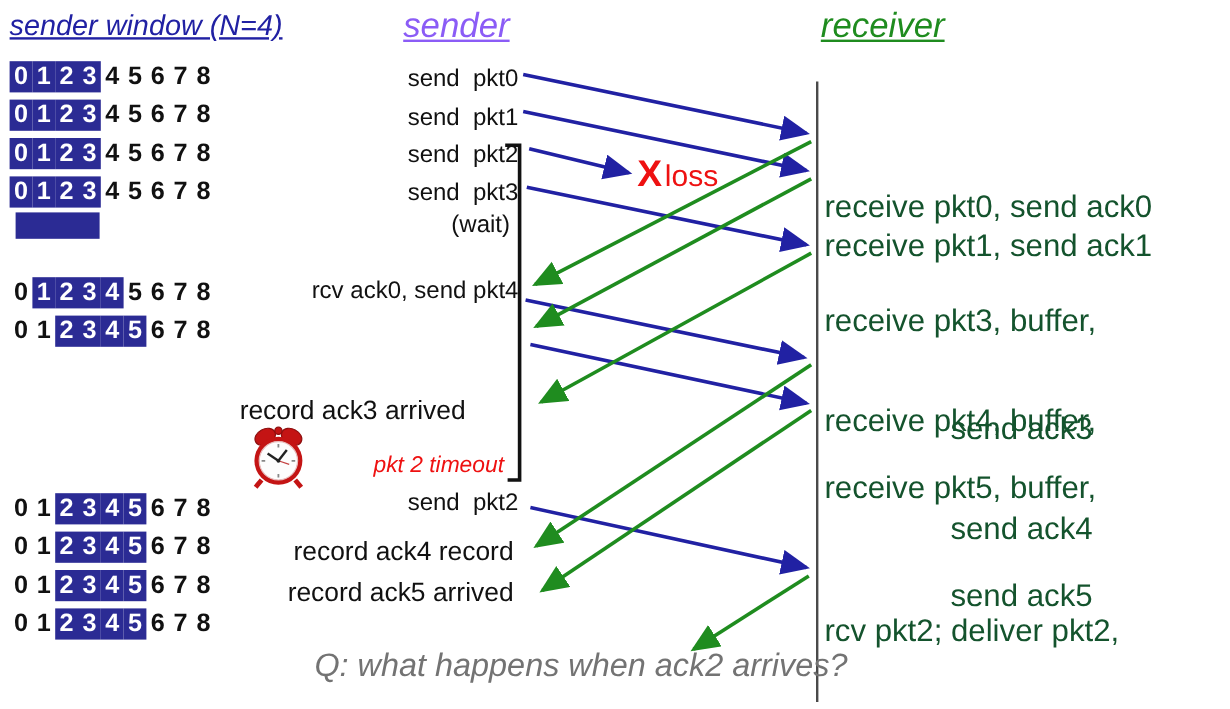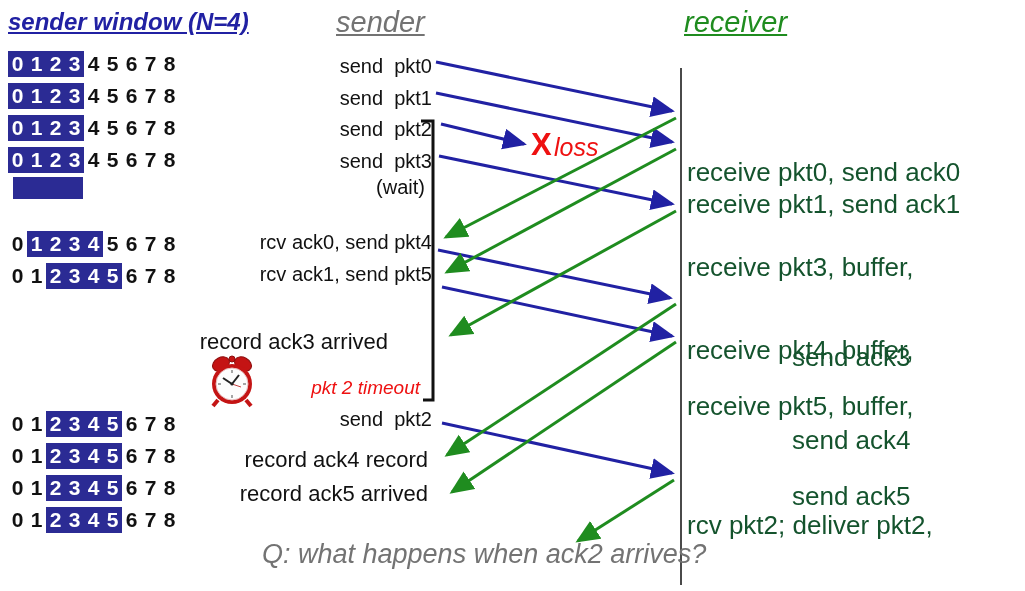--- a/index.html
+++ b/index.html
@@ -2,36 +2,36 @@
 <html><head>
 <meta charset="utf-8">
 <style>
   html,body{margin:0;padding:0;background:#fff;}
   .stage{
     position:relative;width:1025px;height:591px;background:#ffffff;
     font-family:"Liberation Sans",sans-serif;overflow:hidden;color:#111;
   }
   .overlay{position:absolute;left:0;top:0;}
   .hdr{position:absolute;font-style:italic;text-decoration:underline;white-space:pre;}
-  .hdr-sw{left:8px;top:8px;font-size:24px;color:#2121A3;font-weight:bold;}
-  .hdr-s{left:336px;top:6px;font-size:29px;color:#737373;}
+  .hdr-sw{left:8px;top:8px;font-size:24px;color:#2121A3;font-weight:normal;}
+  .hdr-s{left:336px;top:6px;font-size:29px;color:#8b5cf6;}
   .hdr-r{left:684px;top:6px;font-size:29px;color:#1F8C1F;}
   .win-row{position:absolute;left:8px;display:flex;}
   .digit{width:19px;height:26px;line-height:26px;text-align:center;
          font-size:21px;font-weight:bold;color:#111;}
   .digit.hl{background:#2B2B94;color:#fff;}
   .empty-box{position:absolute;width:70px;height:22px;background:#2B2B94;}
   .evt{position:absolute;right:593px;font-size:20px;line-height:30px;
        text-align:right;white-space:pre;color:#111;}
   .evt-sm{font-size:22px;line-height:24px;}
   .timeout{color:#EE1111;font-style:italic;font-size:19px;}
   .rcv{position:absolute;left:687px;font-size:26px;line-height:30px;white-space:pre;color:#14532d;}
   .rcv .l2{padding-left:105px;}
   .x-mark{position:absolute;left:531px;top:127px;font-size:31px;font-weight:bold;color:#EE1111;}
-  .loss{position:absolute;left:554px;top:133px;font-size:25px;font-style:italic;color:#EE1111;}
+  .loss{position:absolute;left:554px;top:133px;font-size:25px;color:#EE1111;}
   .question{position:absolute;left:262px;top:539px;font-size:27px;font-style:italic;color:#737373;white-space:pre;}
   .clock{position:absolute;left:208px;top:353px;}
 </style>
 </head>
 <body>
 
 <div class="stage">
 
   <svg class="overlay" width="1025" height="591" viewBox="0 0 1025 591">
     <defs>
@@ -178,21 +178,20 @@
       <span class="digit">7</span>
       <span class="digit">8</span>
     </div>
 
   <div class="evt" style="top:51px">send  pkt0</div>
   <div class="evt" style="top:83px">send  pkt1</div>
   <div class="evt" style="top:114px">send  pkt2</div>
   <div class="evt" style="top:146px">send  pkt3</div>
   <div class="evt" style="top:172px;right:600px">(wait)</div>
   <div class="evt" style="top:227px">rcv ack0, send pkt4</div>
-  <div class="evt" style="top:259px">rcv ack1, send pkt5</div>
   <div class="evt evt-sm" style="top:330px;right:637px">record ack3 arrived</div>
   <div class="evt timeout" style="top:373px;right:605px">pkt 2 timeout</div>
   <div class="evt" style="top:404px">send  pkt2</div>
   <div class="evt evt-sm" style="top:448px;right:597px">record ack4 record</div>
   <div class="evt evt-sm" style="top:482px;right:597px">record ack5 arrived</div>
 
   <div class="x-mark">X</div>
   <div class="loss">loss</div>
 
   <div class="clock">

